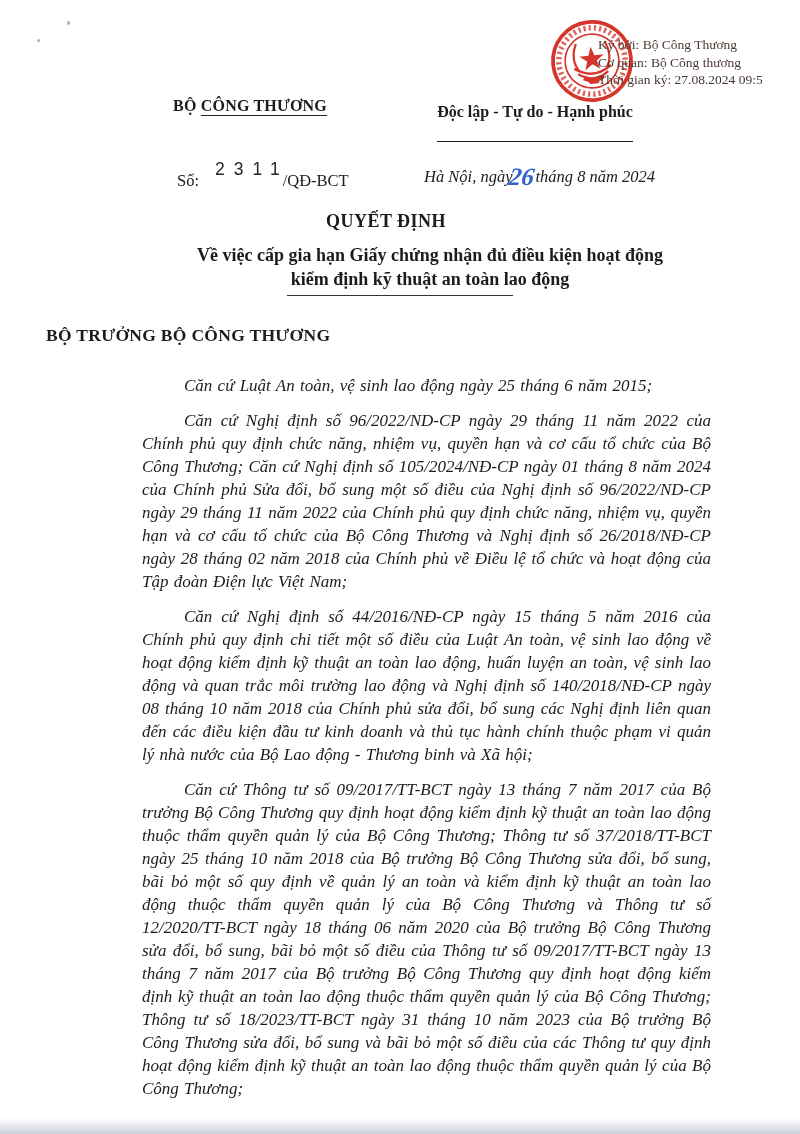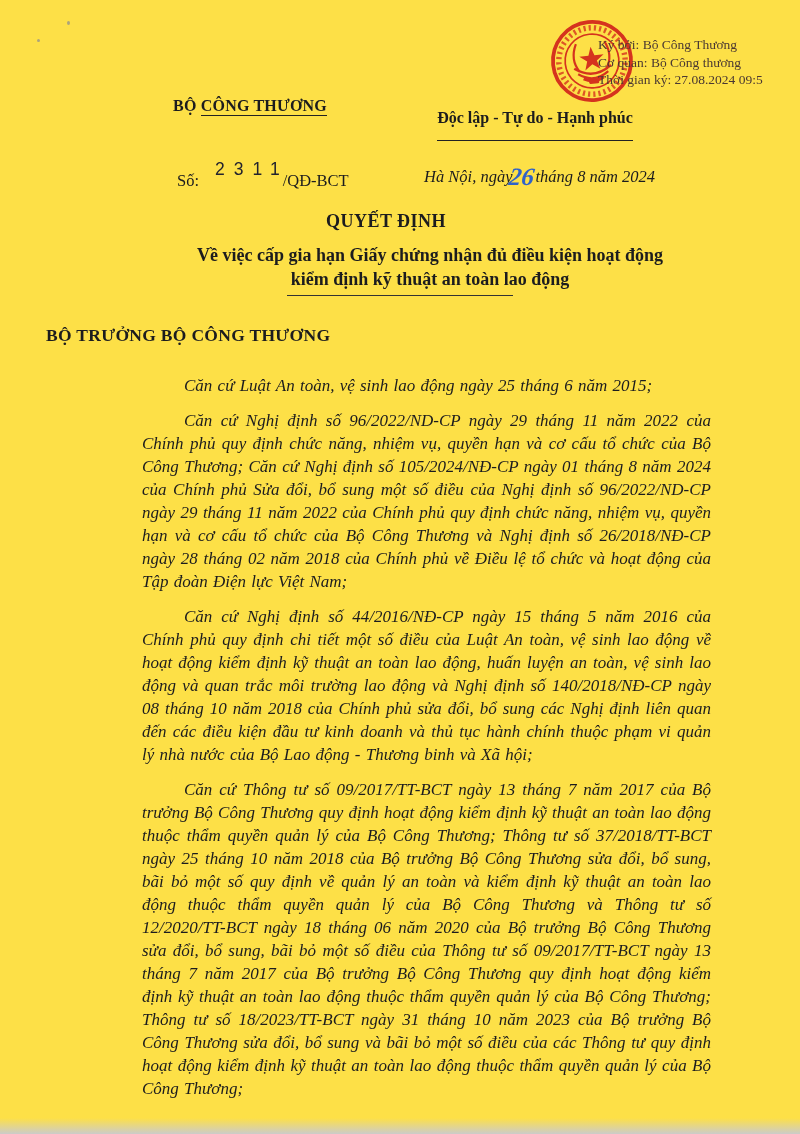--- a/index.html
+++ b/index.html
@@ -1,18 +1,18 @@
 <!DOCTYPE html>
 <html lang="vi"><head>
 <meta charset="utf-8">
 <style>
   html,body{margin:0;padding:0;background:#9a9aa0;}
   .page{
     position:relative;width:800px;height:1134px;margin:0 auto;
-    background:#fde047;overflow:hidden;
+    background:#ffffff;overflow:hidden;
     font-family:"Liberation Serif","DejaVu Serif",serif;color:#1c1c1e;
   }
   
   .speck{position:absolute;background:#8a8a92;border-radius:50%;opacity:.7;}
   .s1{left:67px;top:21px;width:3px;height:4px;}
   .s2{left:37px;top:39px;width:3px;height:3px;}
 
   
   .seal{position:absolute;left:550px;top:19px;width:84px;height:84px;transform:rotate(-6deg);opacity:.93;}
   .seal svg{width:100%;height:100%;}
@@ -24,22 +24,22 @@
   }
 
   
   .hdr-left{
     position:absolute;left:160px;top:97px;width:180px;text-align:center;
     font-weight:bold;font-size:16px;letter-spacing:.2px;
   }
   .hdr-left .u{border-bottom:1.6px solid #222;padding-bottom:1px;}
   .hdr-right{position:absolute;left:372px;top:96px;width:326px;text-align:center;}
   .nat1{font-weight:bold;font-size:14.8px;white-space:nowrap;}
-  .nat2{display:inline-block;font-weight:bold;font-size:16px;margin-top:13px;
-        border-bottom:1.7px solid #222;padding-bottom:13px;white-space:nowrap;}
+  .nat2{display:inline-block;font-weight:bold;font-size:16px;margin-top:7px;
+        border-bottom:1.7px solid #222;padding-bottom:20px;white-space:nowrap;}
 
   
   .doc-number{position:absolute;left:177px;top:170px;font-size:16.5px;white-space:nowrap;}
   .digits{
     display:inline-block;font-family:"Liberation Sans","DejaVu Sans",sans-serif;
     font-size:17.5px;color:#23232e;letter-spacing:9px;
     transform:translateY(-11px);margin-left:16px;margin-right:-6px;
   }
   .date-line{position:absolute;left:424px;top:167px;font-size:16.5px;font-style:italic;white-space:nowrap;}
   .hand{

